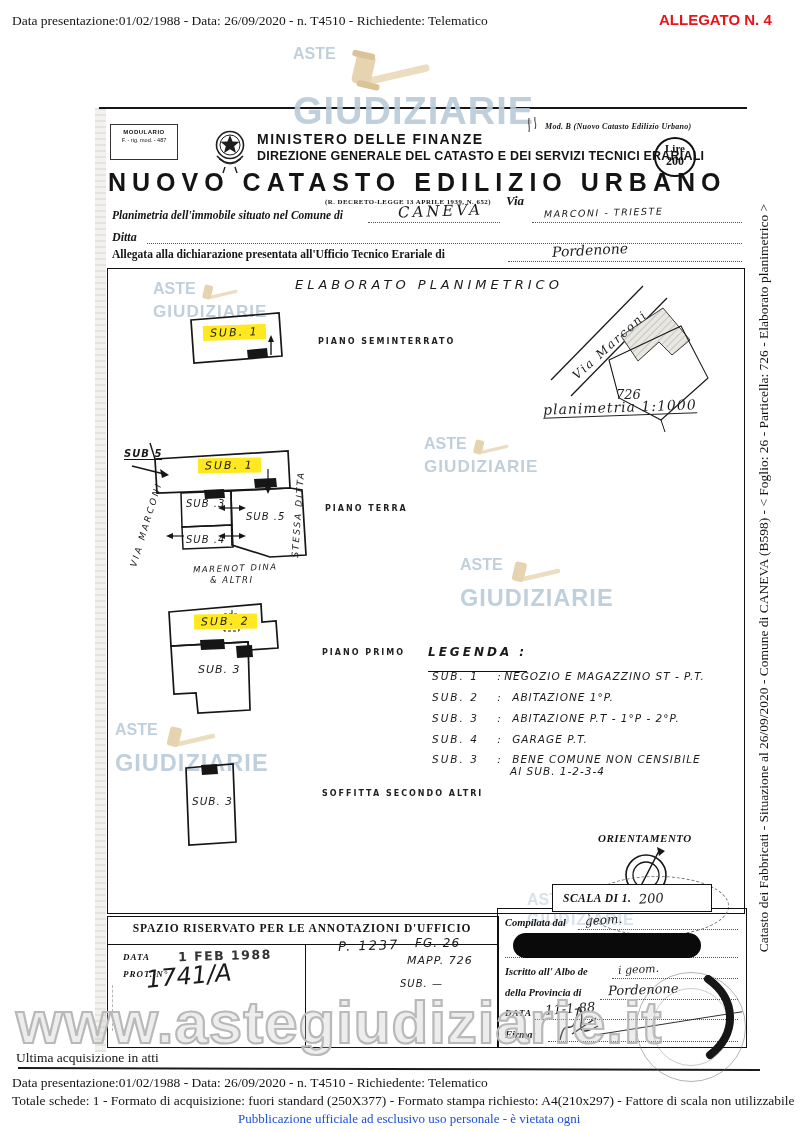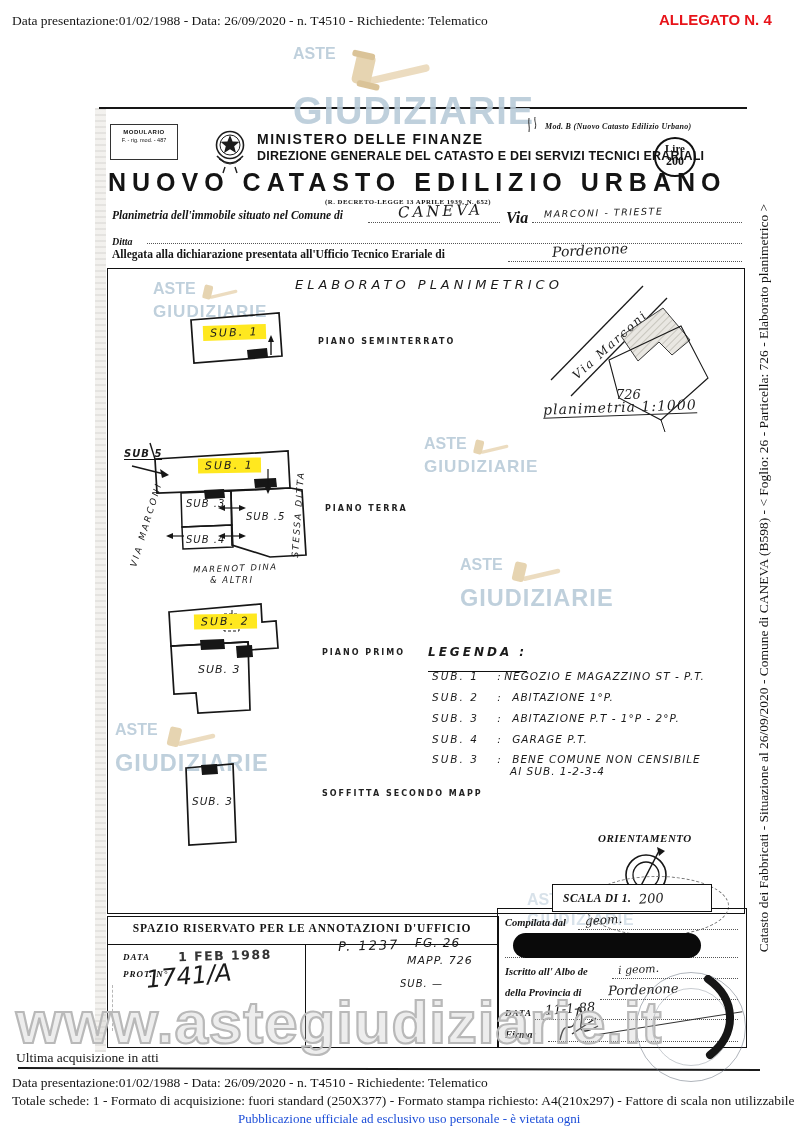--- a/index.html
+++ b/index.html
@@ -134,25 +134,25 @@
     <div class="ser-b" style="font-size:11px;">Lire</div>
     <div class="ser-b" style="font-size:12px;">200</div>
   </div>
 
   <div class="ab z2 sans" style="left:108px;top:168px;width:600px;text-align:center;font-size:25px;font-weight:bold;letter-spacing:6px;white-space:nowrap;">NUOVO CATASTO EDILIZIO URBANO</div>
   <div class="ab z2 ser-b" style="left:108px;top:198px;width:600px;text-align:center;font-size:6.8px;letter-spacing:.5px;">(R. DECRETO-LEGGE 13 APRILE 1939, N. 652)</div>
 
   <div class="ab z2 ser-bi" style="left:112px;top:209px;font-size:11.5px;">Planimetria dell'immobile situato nel Comune di</div>
   <div class="dots z2" style="left:368px;top:222px;width:132px;"></div>
   <div class="ab z3 hw" style="left:398px;top:202px;font-size:15px;letter-spacing:3px;transform:rotate(-2deg);">CANEVA</div>
-  <div class="ab z2 ser-bi" style="left:506px;top:209px;font-size:16px;">Via</div>
+  <div class="ab z2 ser-bi" style="left:506px;top:193px;font-size:13px;">Via</div>
   <div class="dots z2" style="left:532px;top:222px;width:210px;"></div>
   <div class="ab z3 hc" style="left:544px;top:207px;font-size:9.5px;letter-spacing:1.5px;transform:rotate(-1.5deg);">MARCONI - TRIESTE</div>
 
-  <div class="ab z2 ser-bi" style="left:112px;top:236px;font-size:10px;text-align:right;">Ditta</div>
+  <div class="ab z2 ser-bi" style="left:112px;top:230px;font-size:12px;text-align:right;">Ditta</div>
   <div class="dots z2" style="left:147px;top:243px;width:595px;"></div>
 
   <div class="ab z2 ser-b" style="left:112px;top:248px;font-size:11.5px;">Allegata alla dichiarazione presentata all'Ufficio Tecnico Erariale di</div>
   <div class="dots z2" style="left:508px;top:261px;width:234px;"></div>
   <div class="ab z3 hw" style="left:552px;top:242px;font-size:14px;transform:rotate(-3deg);">Pordenone</div>
 
   <div class="box z2" style="left:107px;top:268px;width:636px;height:644px;"></div>
 
   <div class="ab z3 hc" style="left:295px;top:277px;font-size:13px;letter-spacing:4px;">ELABORATO PLANIMETRICO</div>
 
@@ -254,21 +254,21 @@
     <span>:</span>
     <span style="letter-spacing:1px;margin-left:8px;">BENE COMUNE NON CENSIBILE</span>
   </div>
   <div class="ab z3 hc" style="left:510px;top:765px;font-size:10.5px;letter-spacing:1px;">AI SUB. 1-2-3-4</div>
 
   <svg class="plan" style="left:182px;top:760px;" width="58" height="88" viewBox="0 0 58 88">
     <polygon points="4,8 51,4 54,82 7,85" fill="none" stroke="#161616" stroke-width="1.7"></polygon>
     <polygon points="19,5 35,4 36,14 20,15" fill="#161616"></polygon>
   </svg>
   <div class="ab z3 hc" style="left:192px;top:795px;font-size:10.5px;letter-spacing:1px;">SUB. 3</div>
-  <div class="ab z3 floor-label" style="left:322px;top:789px;">SOFFITTA SECONDO MAPP</div>
+  <div class="ab z3 floor-label" style="left:322px;top:789px;">SOFFITTA SECONDO ALTRI</div>
 
   <div class="ab z3 ser-bi" style="left:598px;top:832px;font-size:11px;letter-spacing:.5px;">ORIENTAMENTO</div>
   <svg class="plan" style="left:613px;top:843px;" width="68" height="68" viewBox="0 0 68 68">
     <circle cx="33" cy="32" r="20" fill="none" stroke="#161616" stroke-width="1.6"></circle>
     <circle cx="33" cy="32" r="13" fill="none" stroke="#161616" stroke-width="1.3"></circle>
     <line x1="47" y1="6" x2="19" y2="60" stroke="#161616" stroke-width="1.5"></line>
     <polygon points="44,4 52,8 46,13" fill="#161616"></polygon>
   </svg>
   <div class="ab" style="left:585px;top:876px;width:142px;height:58px;border:1.2px dashed #777;border-radius:50%;z-index:2;"></div>
   <div class="ab z4" style="left:552px;top:884px;width:160px;height:28px;border:1.7px solid #111;background:#fff;display:flex;align-items:center;padding-left:10px;box-sizing:border-box;">

